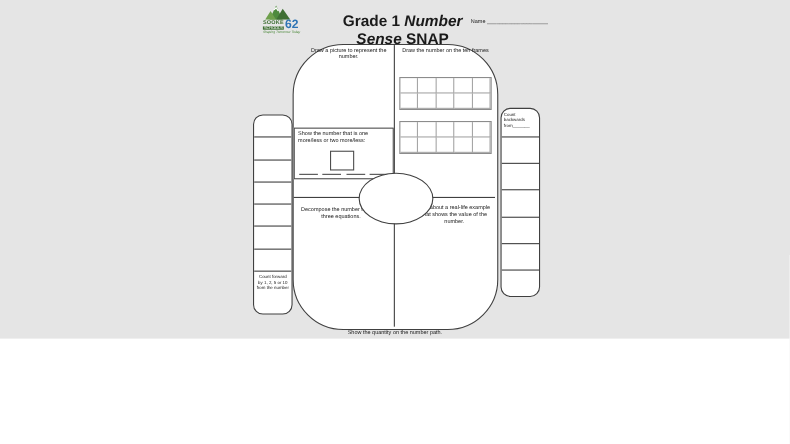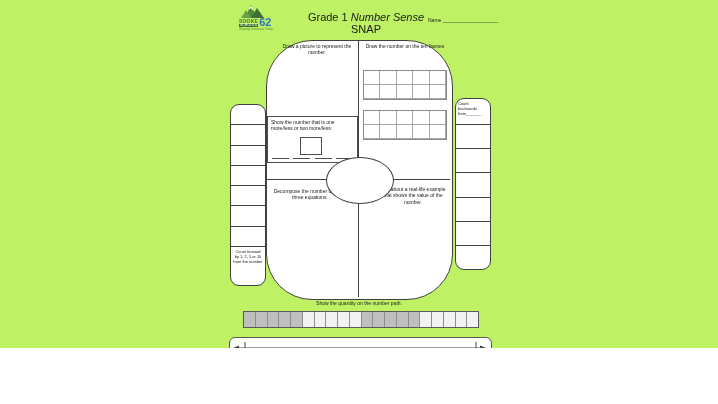--- a/index.html
+++ b/index.html
@@ -1,28 +1,28 @@
 <!DOCTYPE html>
 <html><head>
 <meta charset="utf-8">
 <style>
   html,body{margin:0;padding:0;background:#fff;}
-  .page{position:relative;width:718px;height:348px;background:#bef264;overflow:hidden;
+  .page{position:relative;width:718px;height:308px;background:#e5e5e5;overflow:hidden;
         font-family:"Liberation Sans",sans-serif;color:#1a1a1a;}
   .abs{position:absolute;}
 
   
   .logo{left:239px;top:3px;width:42px;height:36px;font-size:4px;line-height:1;}
   .logo-row{display:flex;align-items:flex-end;gap:1px;}
   .logo-text{display:flex;flex-direction:column;}
   .logo-sooke{color:#3f6f34;font-weight:bold;font-size:5px;letter-spacing:.2px;}
   .logo-schools{color:#ffffff;background:#3f6f34;font-size:3.5px;padding:0 1px;}
   .logo-62{color:#2e74b5;font-weight:bold;font-size:11px;line-height:.85;}
   .logo-tagline{color:#4e8a3d;font-size:3px;font-style:italic;margin-top:1px;}
-  .title{left:296px;top:11px;width:140px;text-align:center;font-size:11px;font-weight:normal;}
+  .title{left:296px;top:11px;width:140px;text-align:center;font-size:14px;font-weight:bold;}
   .title i{font-style:italic;}
   .name-line{left:428px;top:17px;font-size:5px;}
 
   
   .snap-rect{left:266px;top:40px;width:185px;height:258px;border:1.4px solid #404040;
              border-radius:46px;background:#fff;}
   .v-divider{left:358px;top:41px;width:1.2px;height:256px;background:#404040;}
   .h-divider{left:267px;top:179px;width:183px;height:1.2px;background:#404040;}
   .ellipse{left:326px;top:157px;width:66px;height:45px;border:1.2px solid #404040;
            border-radius:50%;background:#fff;z-index:3;}

